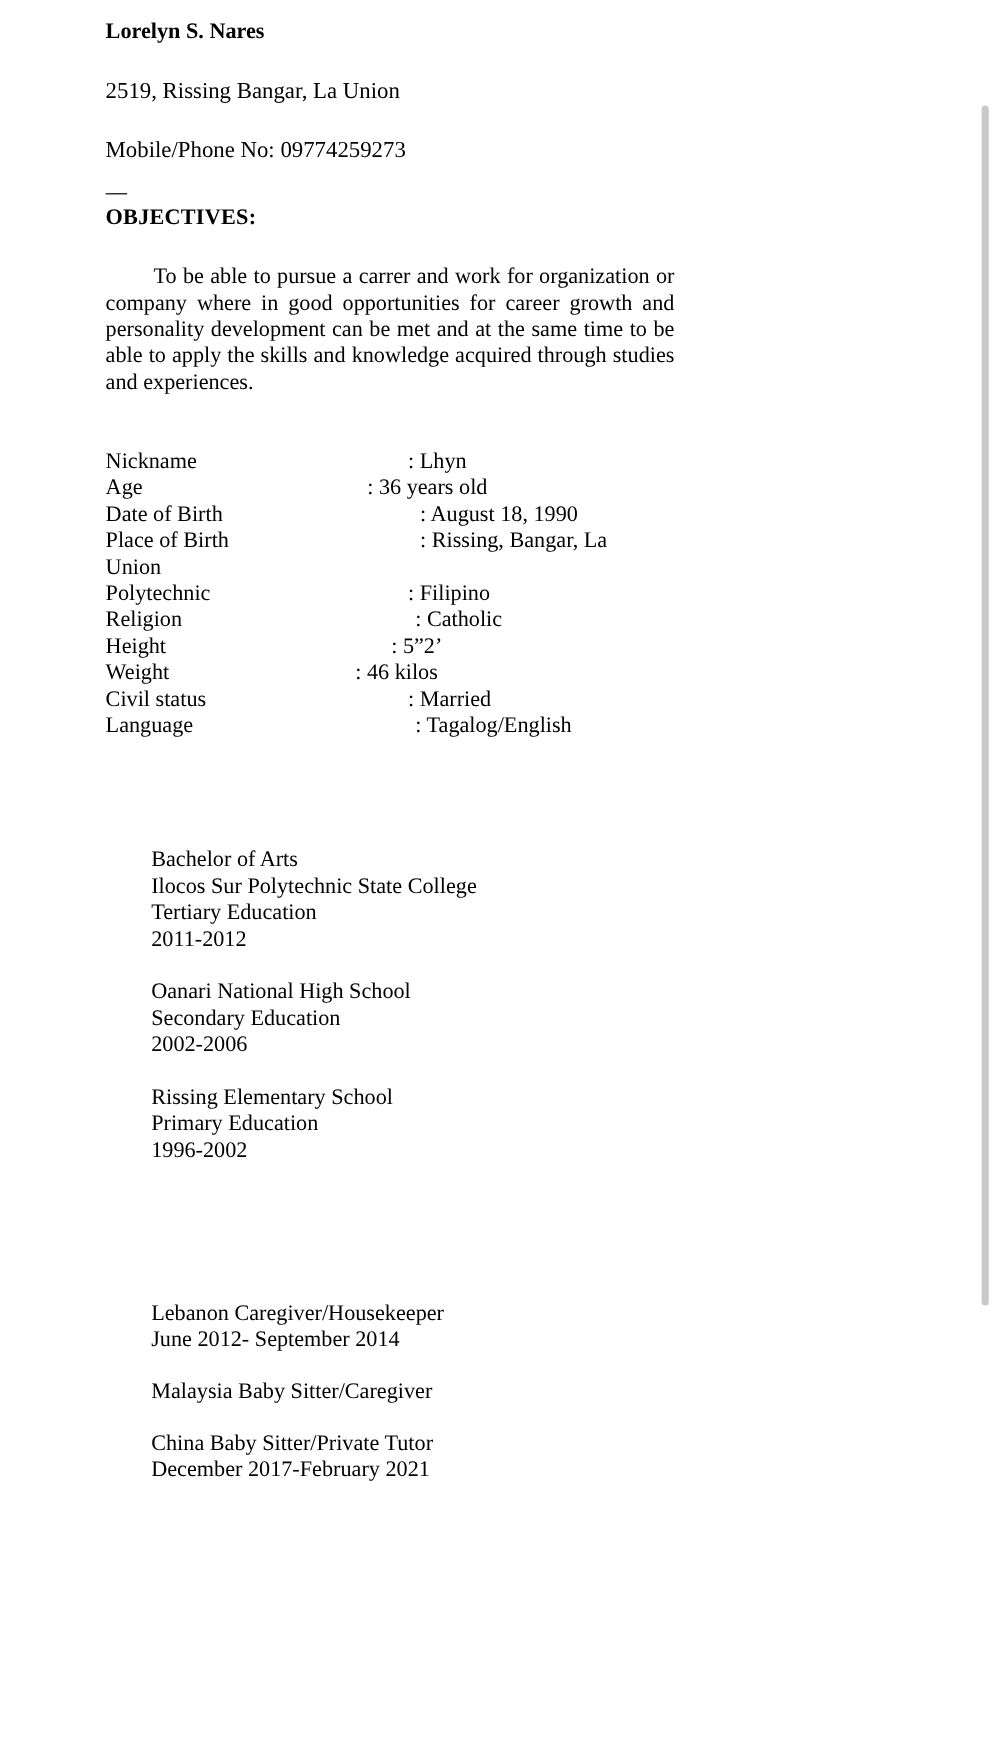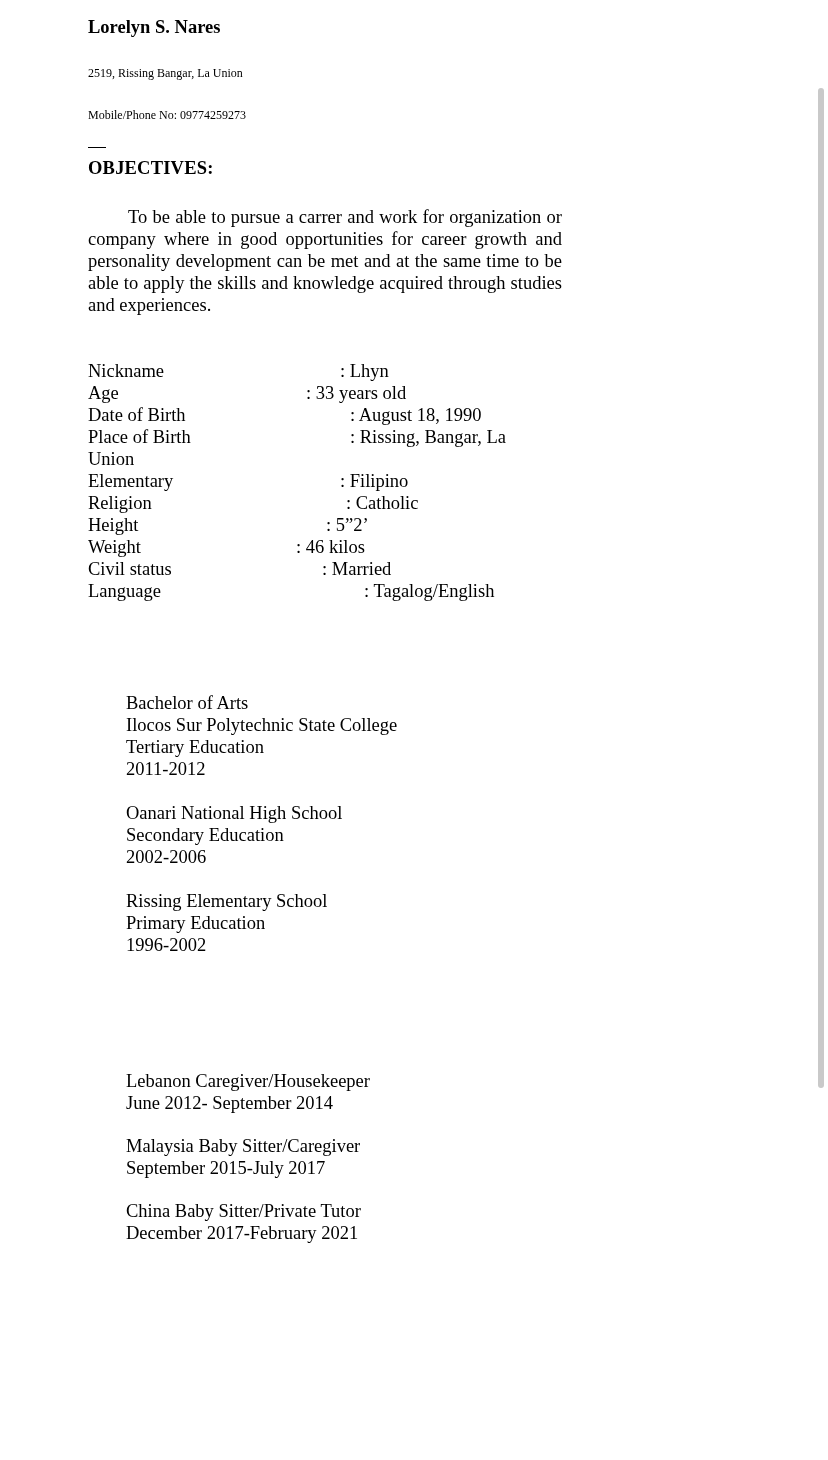--- a/index.html
+++ b/index.html
@@ -45,21 +45,21 @@
     top: 0;
     width: 600px;
   }
   .name {
     font-weight: bold;
     font-size: 18.5px;
     line-height: 1;
     margin-top: 18px;
   }
   .addr, .phone {
-    font-size: 12px;
+    font-size: 19px;
     line-height: 1;
     margin-top: 30px;
   }
   .rule {
     margin-top: 26px;
     width: 18px;
     height: 1.5px;
     background: #000;
   }
   .section-head {
@@ -124,30 +124,30 @@
     <div class="phone">Mobile/Phone No: 09774259273</div>
 
     <div class="rule"></div>
 
     <div class="section-head">OBJECTIVES:</div>
 
     <div class="objective">To be able to pursue a carrer and work for organization or company where in good opportunities for career growth and personality development can be met and at the same time to be able to apply the skills and knowledge acquired through studies and experiences.</div>
 
     <div class="personal">
         <div class="prow"><span class="plabel">Nickname</span><span class="pval" style="left: 252px;">: Lhyn</span></div>
-        <div class="prow"><span class="plabel">Age</span><span class="pval" style="left: 218px;">: 33 years old</span></div>
+        <div class="prow"><span class="plabel">Age</span><span class="pval" style="left: 218px;">: 36 years old</span></div>
         <div class="prow"><span class="plabel">Date of Birth</span><span class="pval" style="left: 262px;">: August 18, 1990</span></div>
         <div class="prow"><span class="plabel">Place of Birth</span><span class="pval" style="left: 262px;">: Rissing, Bangar, La</span></div>
         <div class="pcont">Union</div>
-        <div class="prow"><span class="plabel">Elementary</span><span class="pval" style="left: 252px;">: Filipino</span></div>
+        <div class="prow"><span class="plabel">Polytechnic</span><span class="pval" style="left: 252px;">: Filipino</span></div>
         <div class="prow"><span class="plabel">Religion</span><span class="pval" style="left: 258px;">: Catholic</span></div>
         <div class="prow"><span class="plabel">Height</span><span class="pval" style="left: 238px;">: 5”2’</span></div>
         <div class="prow"><span class="plabel">Weight</span><span class="pval" style="left: 208px;">: 46 kilos</span></div>
-        <div class="prow"><span class="plabel">Civil status</span><span class="pval" style="left: 234px; text-align: center;">: Married</span></div>
-        <div class="prow"><span class="plabel">Language</span><span class="pval" style="left: 276px;">: Tagalog/English</span></div>
+        <div class="prow"><span class="plabel">Civil status</span><span class="pval" style="left: 252px; text-align: center;">: Married</span></div>
+        <div class="prow"><span class="plabel">Language</span><span class="pval" style="left: 258px;">: Tagalog/English</span></div>
       </div>
 
     <div class="education-section">
         <div class="block gap-edu1">
           <span class="line">Bachelor of Arts</span>
           <span class="line">Ilocos Sur Polytechnic State College</span>
           <span class="line">Tertiary Education</span>
           <span class="line">2011-2012</span>
         </div>
         <div class="block gap-edu2">
@@ -162,21 +162,20 @@
         </div>
       </div>
 
     <div class="work-section">
         <div class="block gap-work">
           <span class="line">Lebanon Caregiver/Housekeeper</span>
           <span class="line">June 2012- September 2014</span>
         </div>
         <div class="block work-group">
           <span class="line">Malaysia Baby Sitter/Caregiver</span>
-          <span class="line">September 2015-July 2017</span>
         </div>
         <div class="block work-group">
           <span class="line">China Baby Sitter/Private Tutor</span>
           <span class="line">December 2017-February 2021</span>
         </div>
       </div>
 
   </div>
 
   <div class="scrollbar-track">

